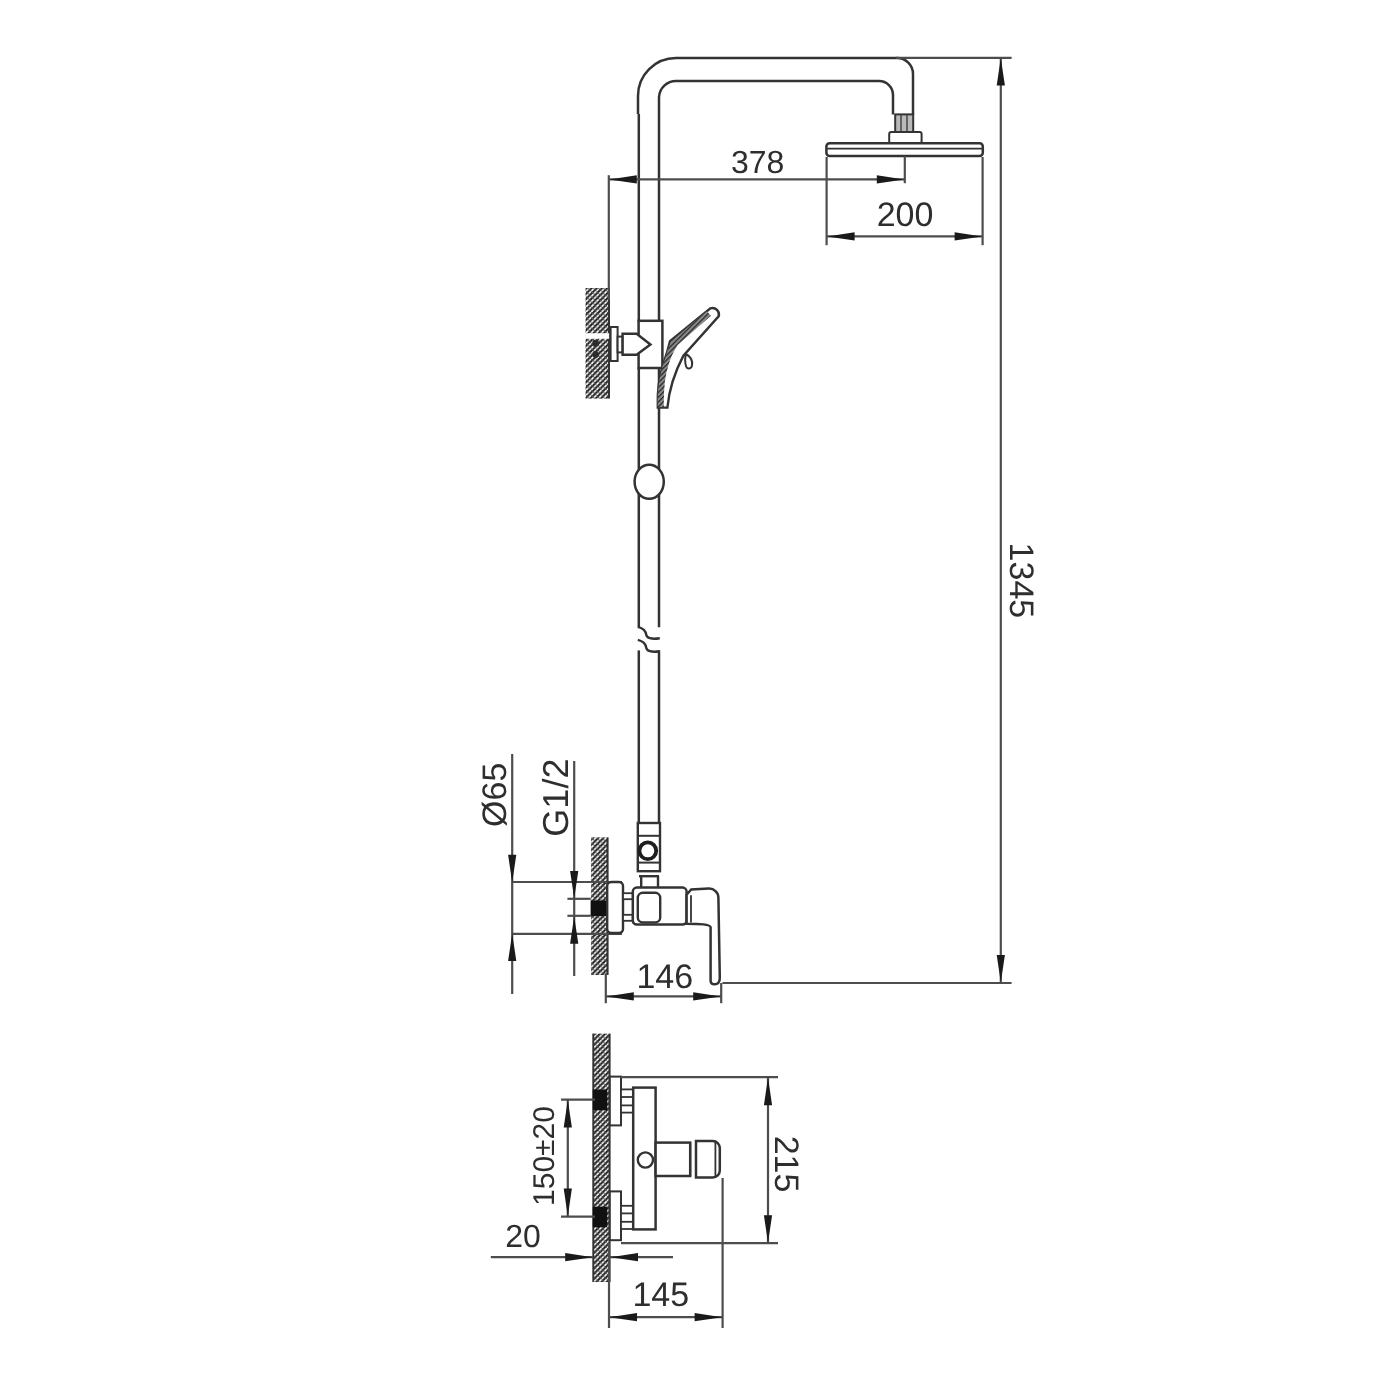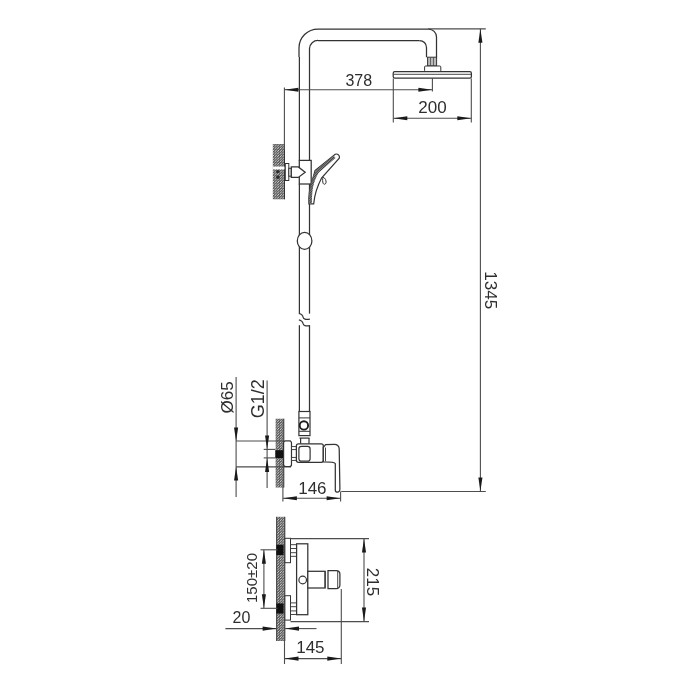--- a/index.html
+++ b/index.html
@@ -1,16 +1,16 @@
 <!DOCTYPE html>
 <html><head>
 <meta charset="utf-8">
 <style>
 html,body{margin:0;padding:0;background:#ffffff;}
-#page{width:630px;height:700px;position:relative;background:#ffffff;}
+#page{width:630px;height:700px;position:relative;background:#ffffff;margin-left:20px;}
 text{font-family:"Liberation Sans",sans-serif;fill:#2e2e2e;}
 </style>
 </head>
 <body>
 
 <div id="page">
 <svg width="700" height="700" viewBox="0 0 700 700">
 <defs>
 <pattern id="weave" width="2.6" height="2.6" patternUnits="userSpaceOnUse">
 <path d="M-0.65,1.95 L1.95,-0.65 M0.65,3.25 L3.25,0.65" stroke="#1f1f1f" stroke-width="1.0" fill="none"></path>

